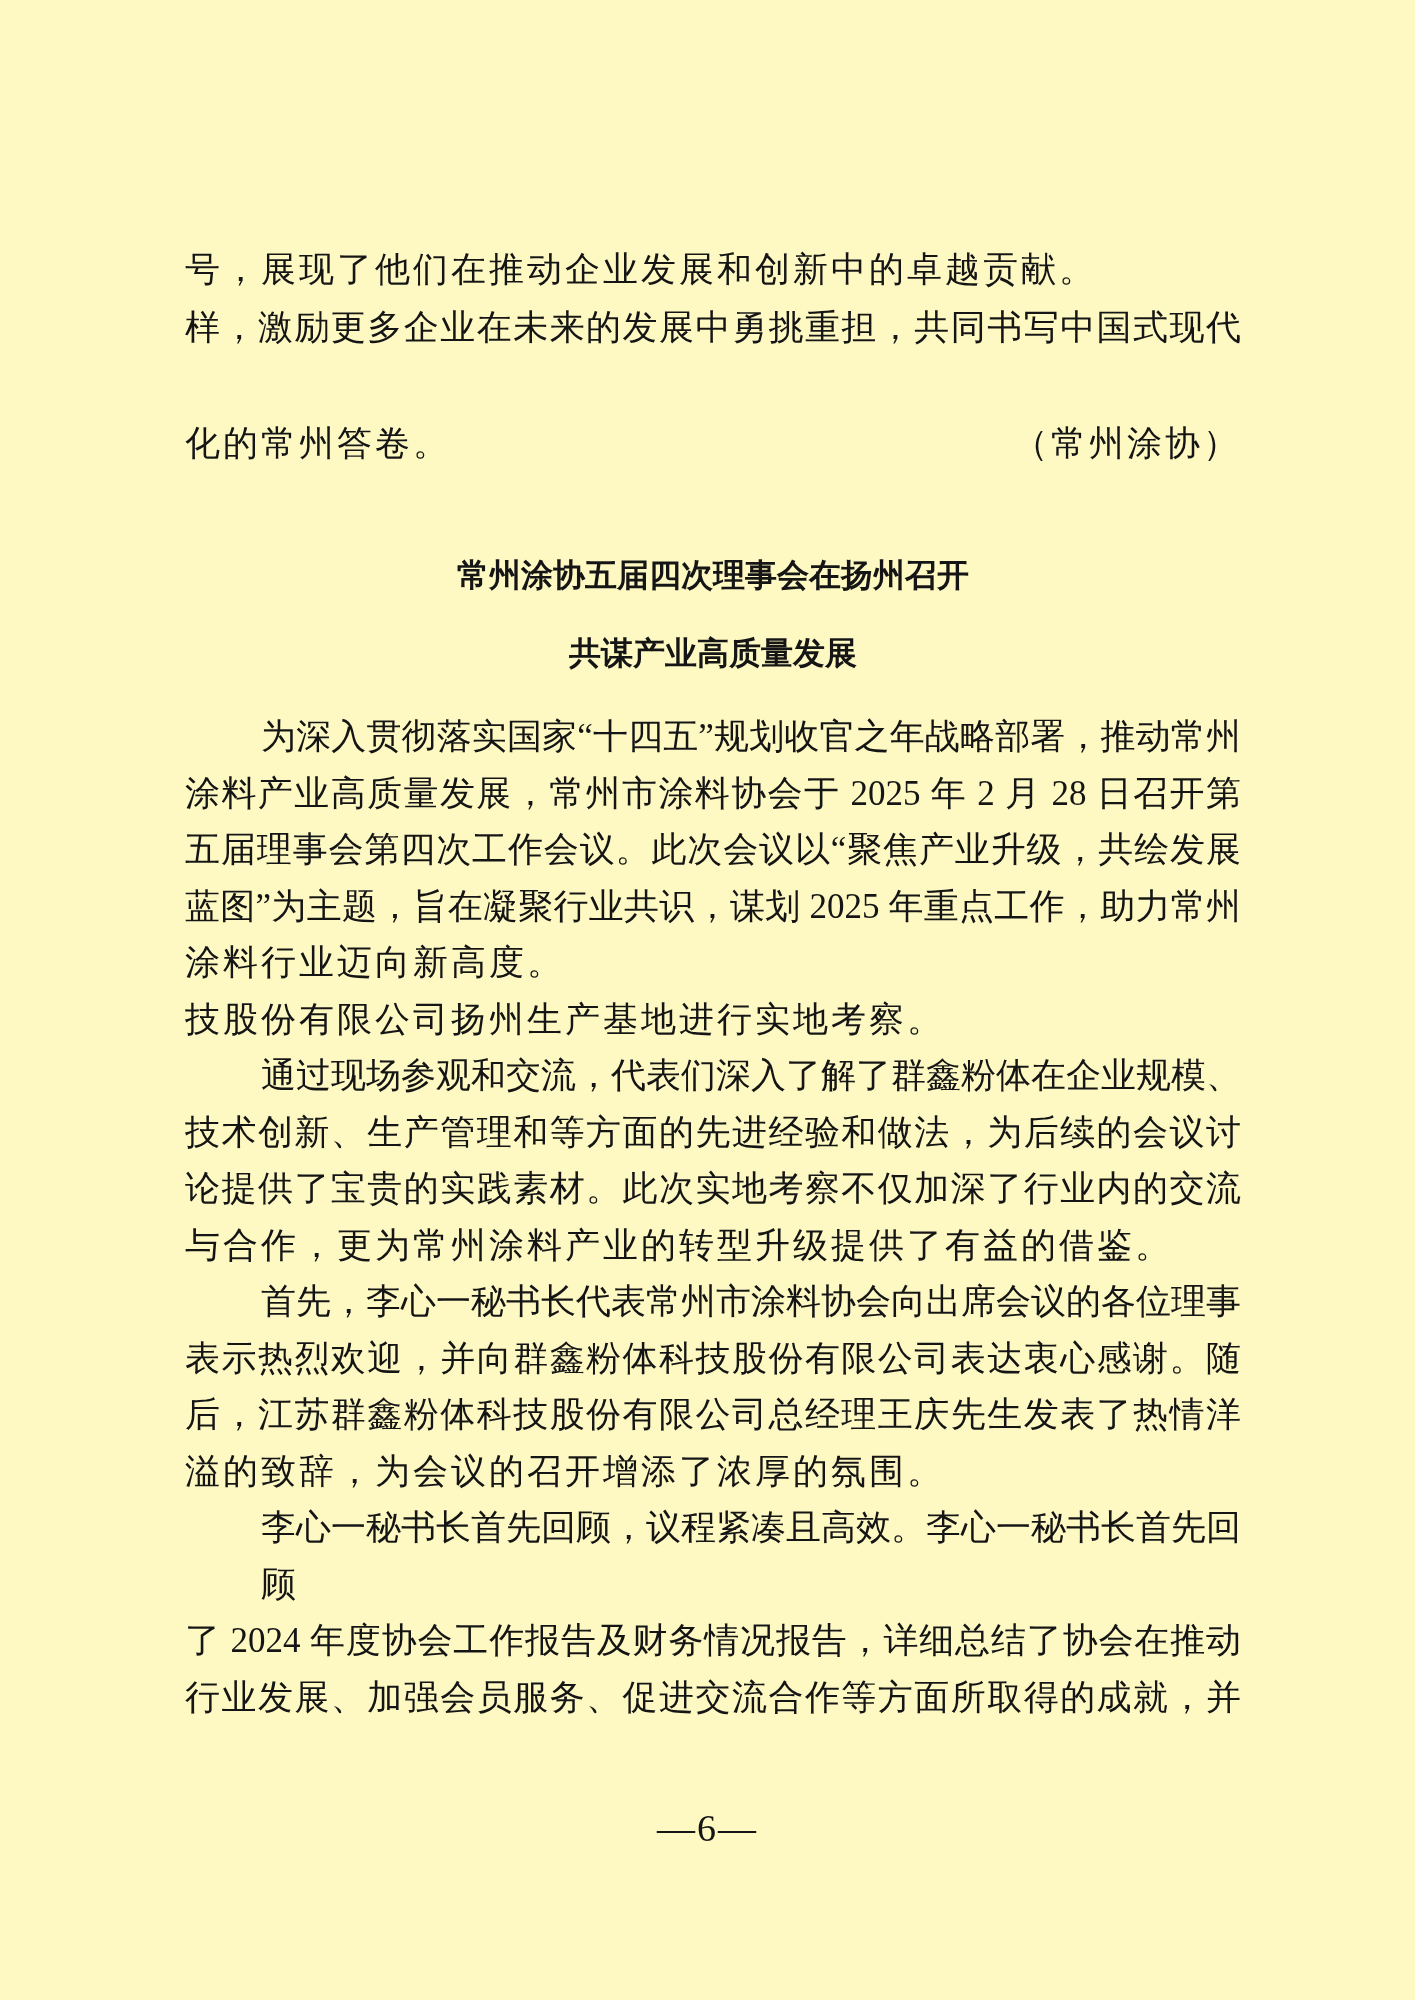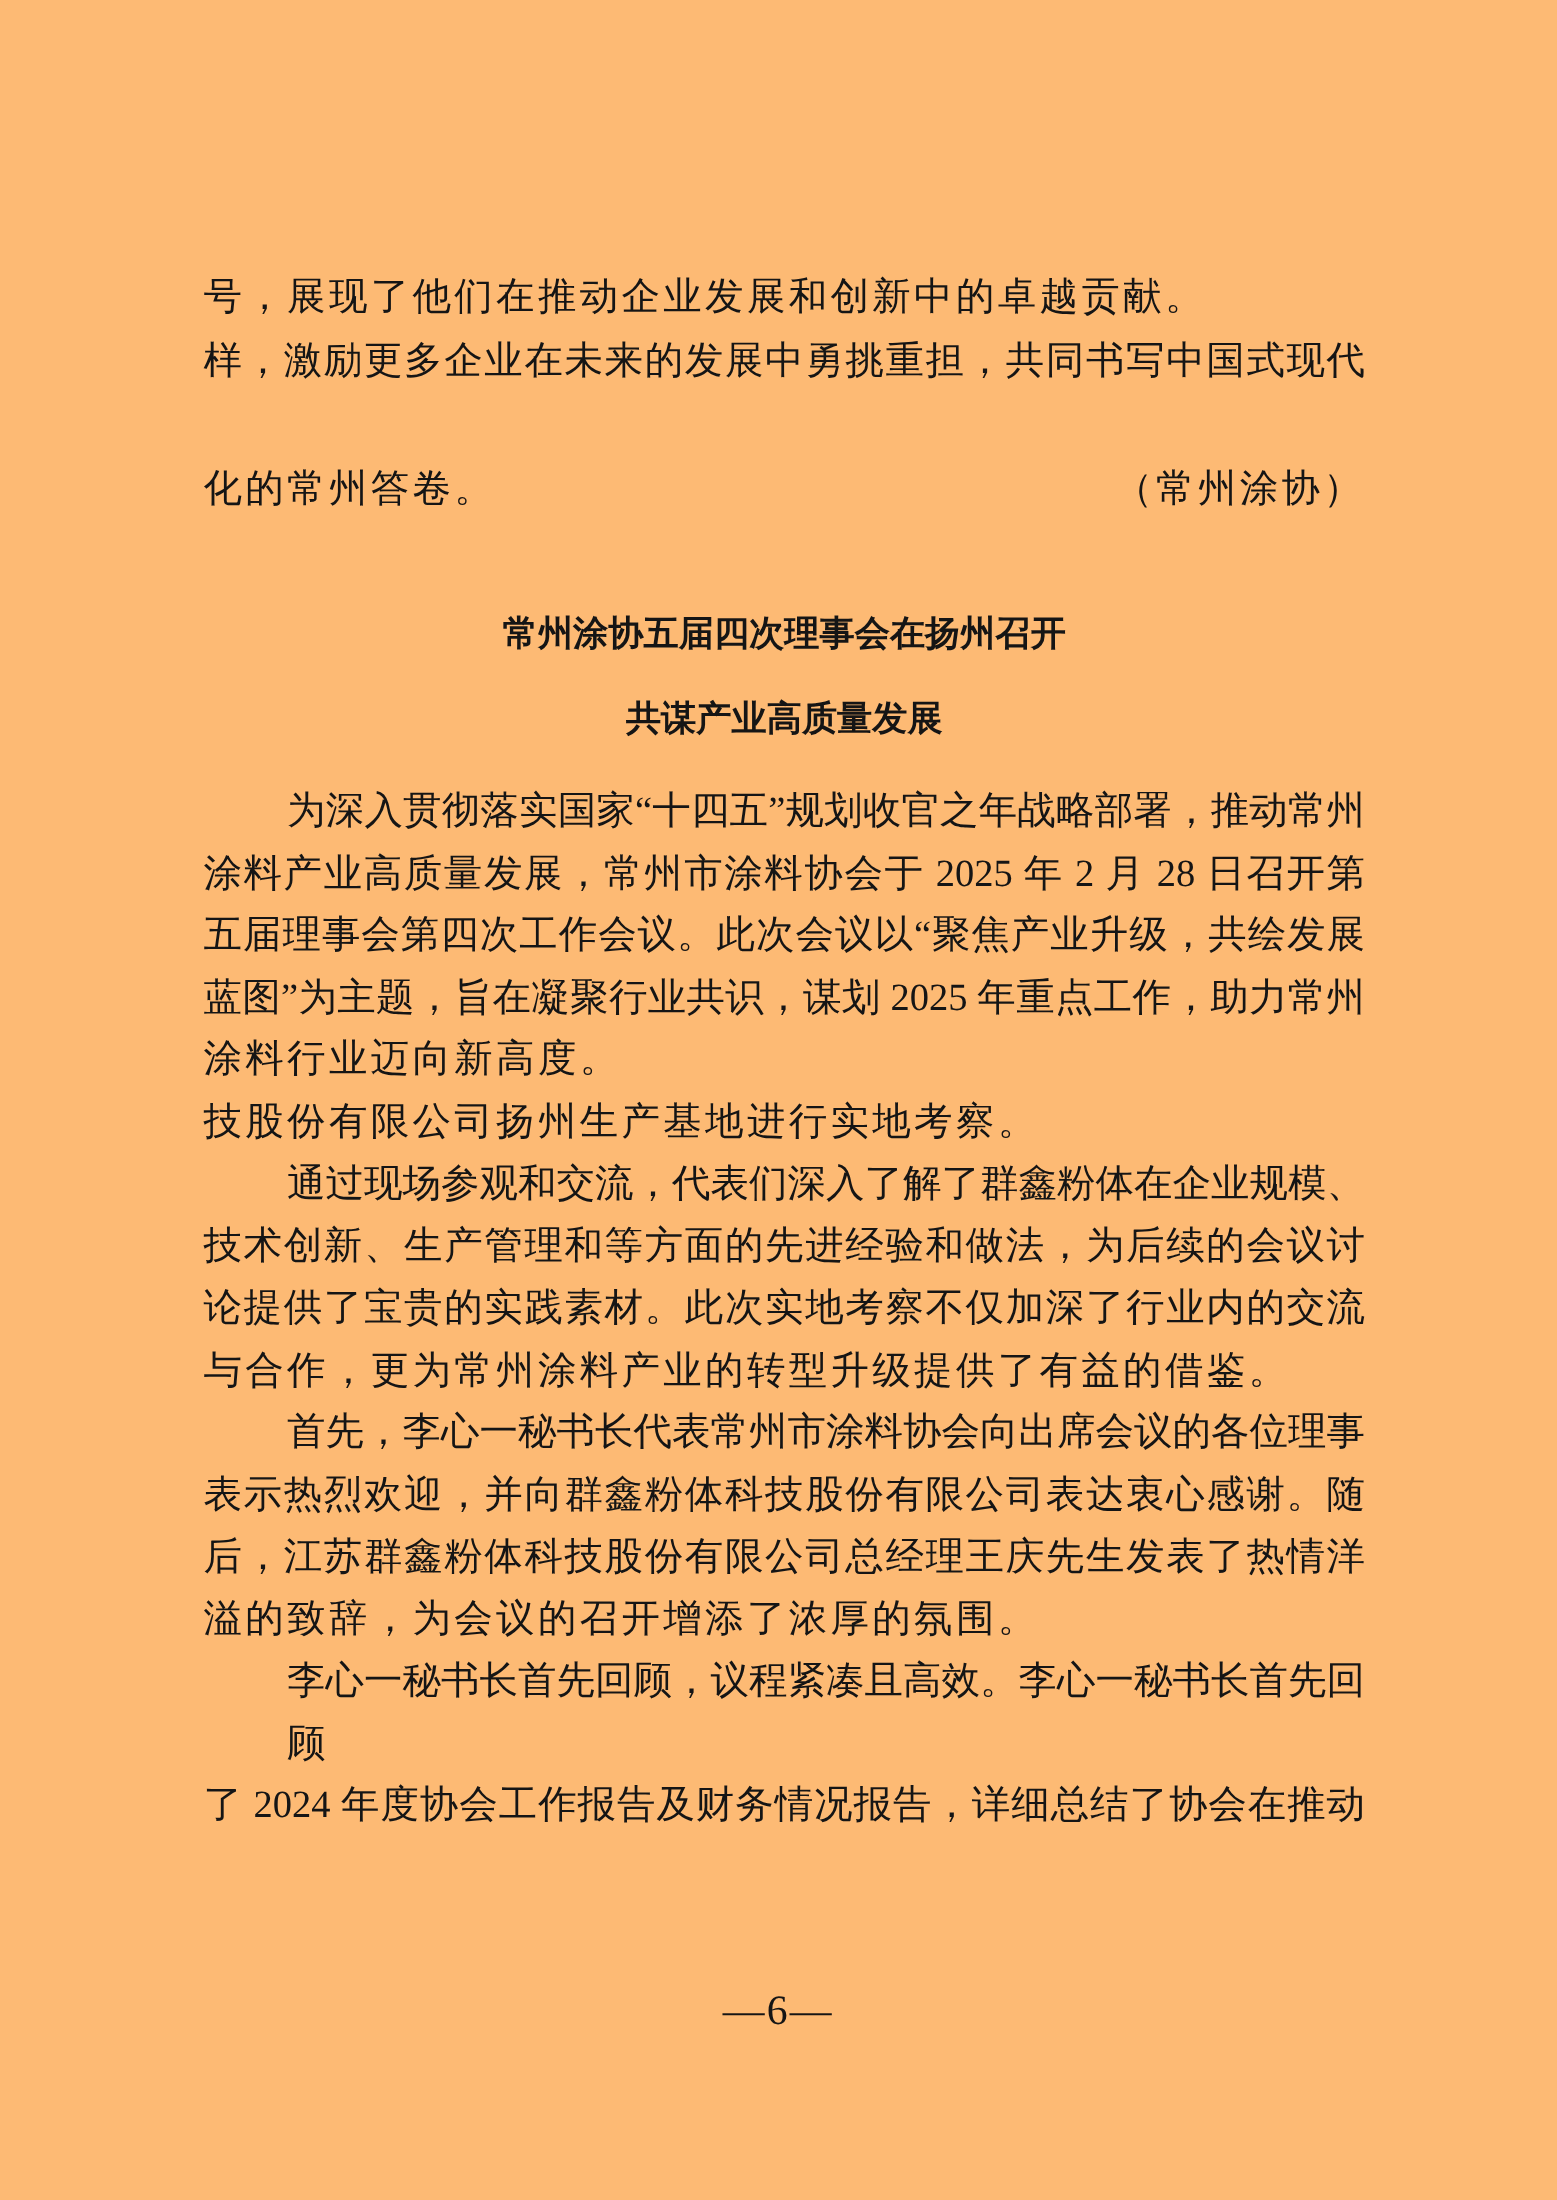--- a/index.html
+++ b/index.html
@@ -4,21 +4,21 @@
 <style>
   html, body {
     margin: 0;
     padding: 0;
     background: #ffffff;
   }
   .page {
     position: relative;
     width: 1415px;
     height: 2000px;
-    background: #fdba74;
+    background: #fef9c3;
     color: #151515;
     font-family: "Liberation Serif", "DejaVu Serif", serif;
     overflow: hidden;
   }
   .col {
     position: absolute;
     left: 185px;
     width: 1056px;
   }
   
@@ -104,19 +104,20 @@
       <div class="line indent fill">通过现场参观和交流，代表们深入了解了群鑫粉体在企业规模、</div>
       <div class="line fill">技术创新、生产管理和等方面的先进经验和做法，为后续的会议讨</div>
       <div class="line fill">论提供了宝贵的实践素材。此次实地考察不仅加深了行业内的交流</div>
       <div class="line end">与合作，更为常州涂料产业的转型升级提供了有益的借鉴。</div>
       <div class="line indent fill">首先，李心一秘书长代表常州市涂料协会向出席会议的各位理事</div>
       <div class="line fill">表示热烈欢迎，并向群鑫粉体科技股份有限公司表达衷心感谢。随</div>
       <div class="line fill">后，江苏群鑫粉体科技股份有限公司总经理王庆先生发表了热情洋</div>
       <div class="line end">溢的致辞，为会议的召开增添了浓厚的氛围。</div>
       <div class="line indent fill">李心一秘书长首先回顾，议程紧凑且高效。李心一秘书长首先回顾</div>
       <div class="line fill">了 2024 年度协会工作报告及财务情况报告，详细总结了协会在推动</div>
+      <div class="line fill">行业发展、加强会员服务、促进交流合作等方面所取得的成就，并</div>
     </section>
 
   <footer class="footer">
     <span>—6—</span>
   </footer>
 
 </div>
 
 </body></html>

